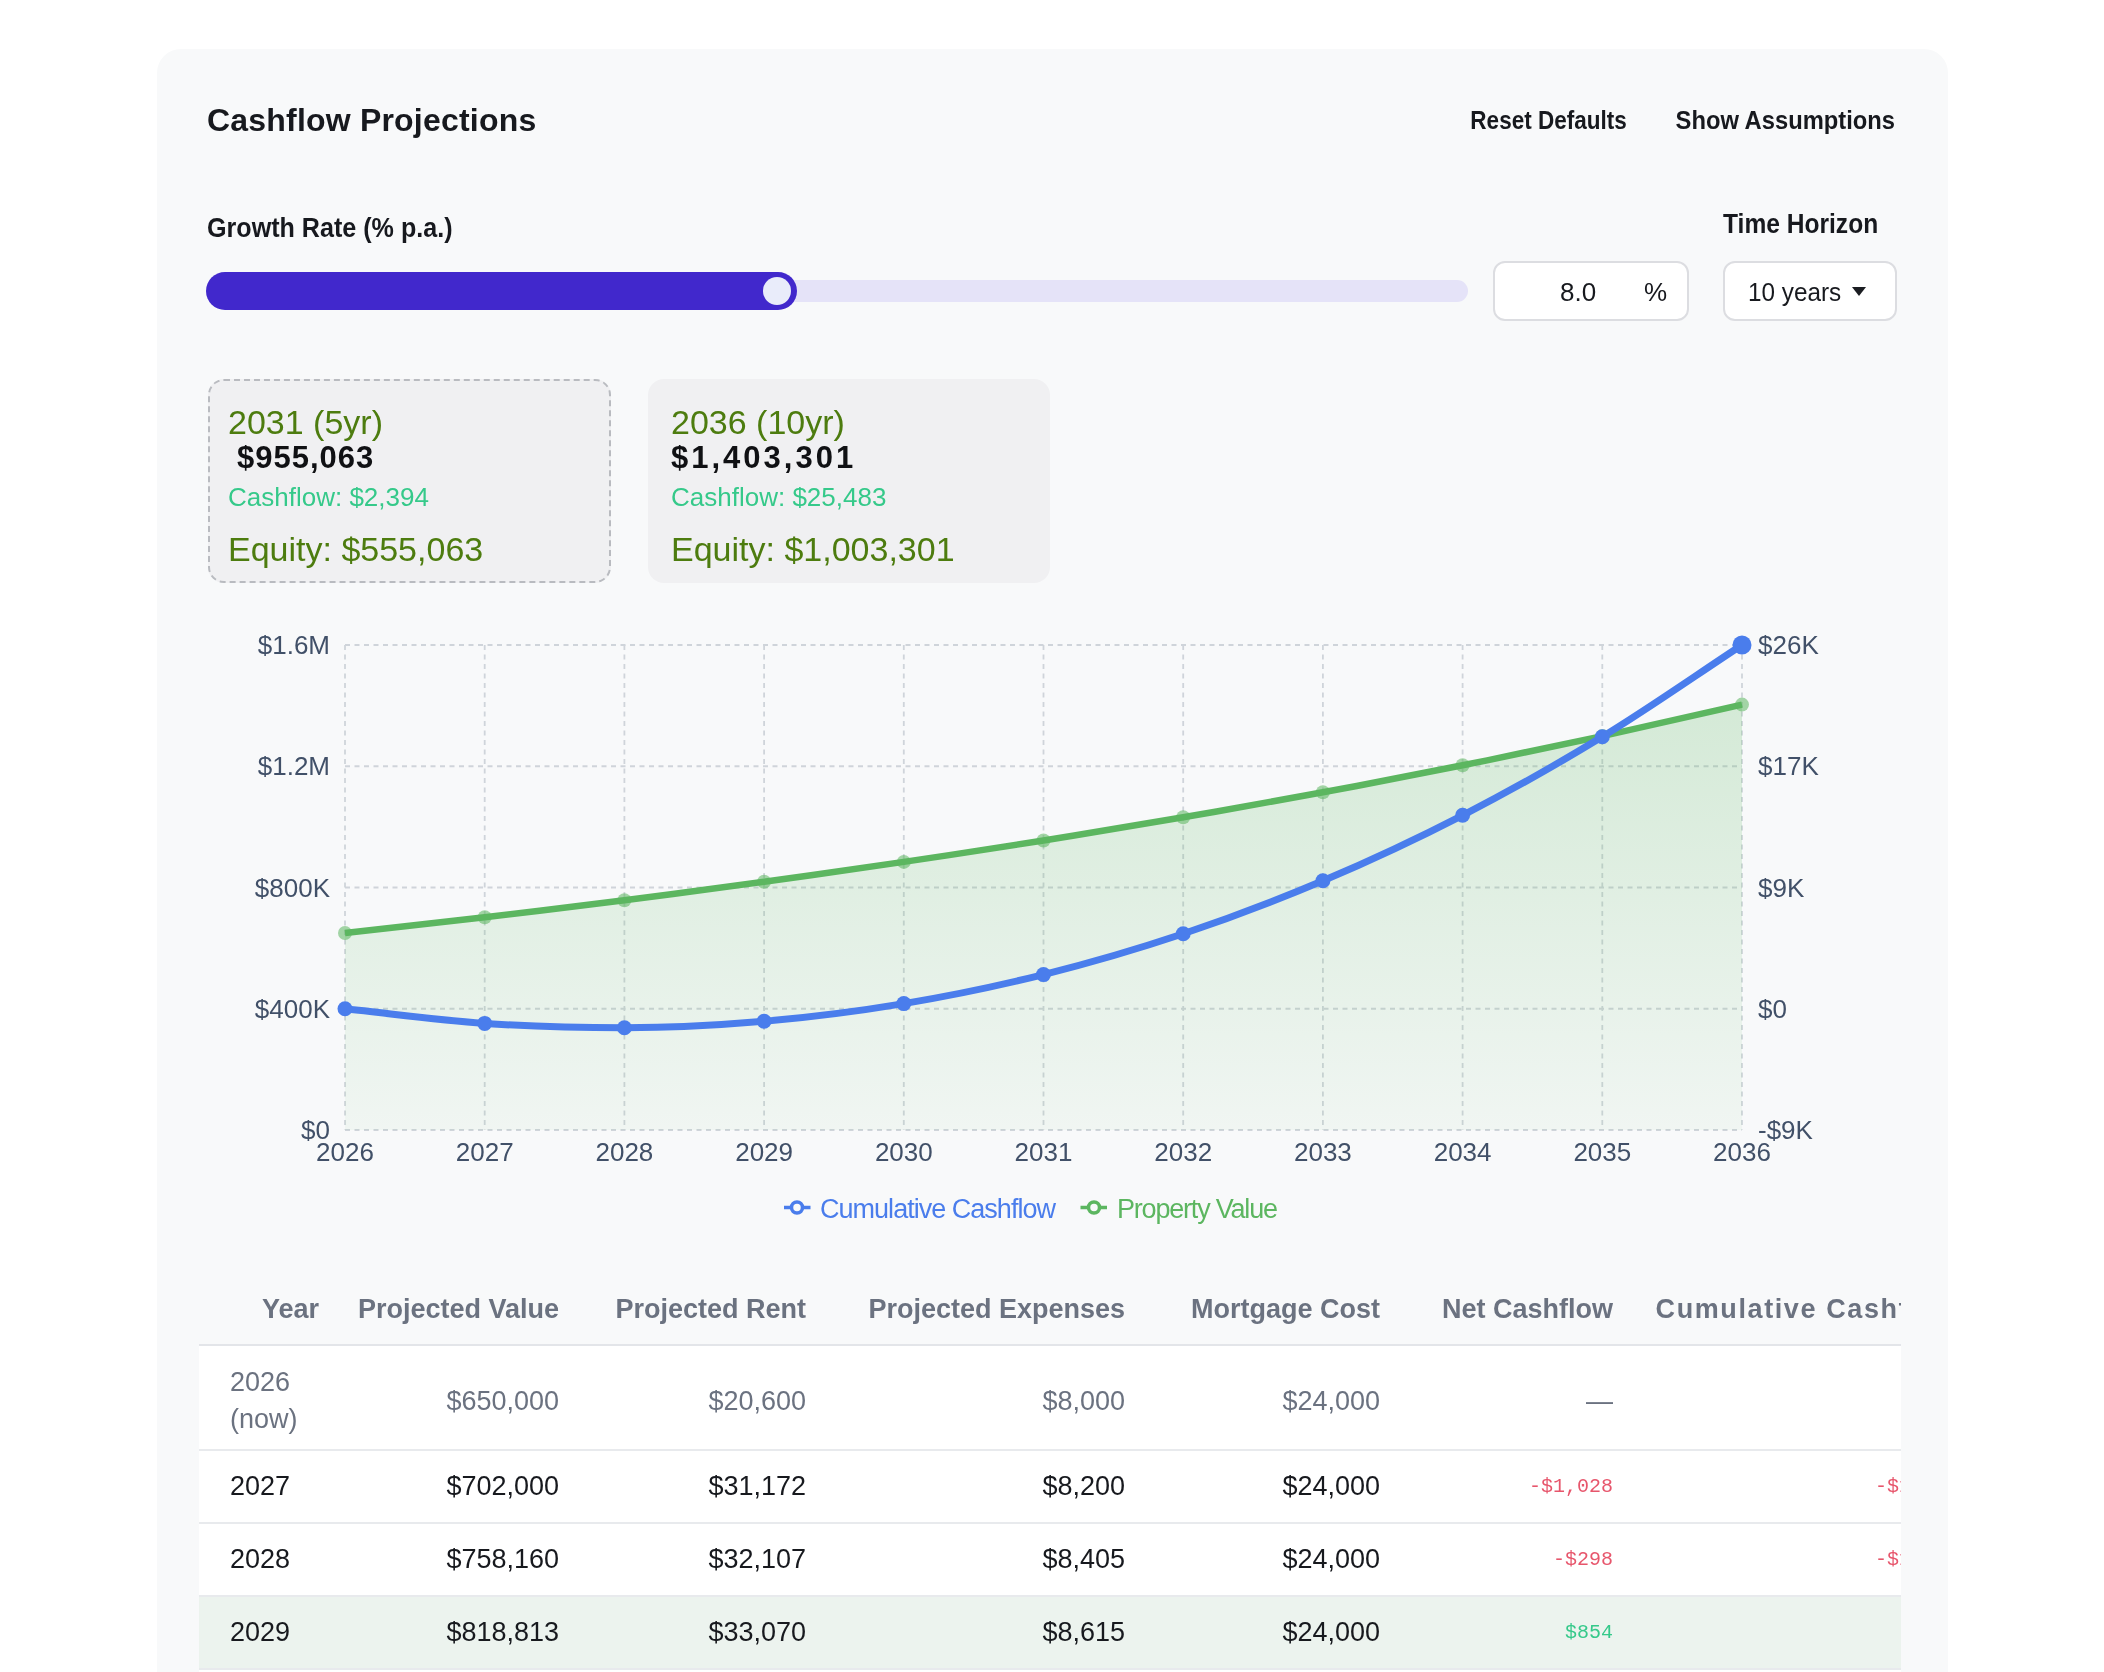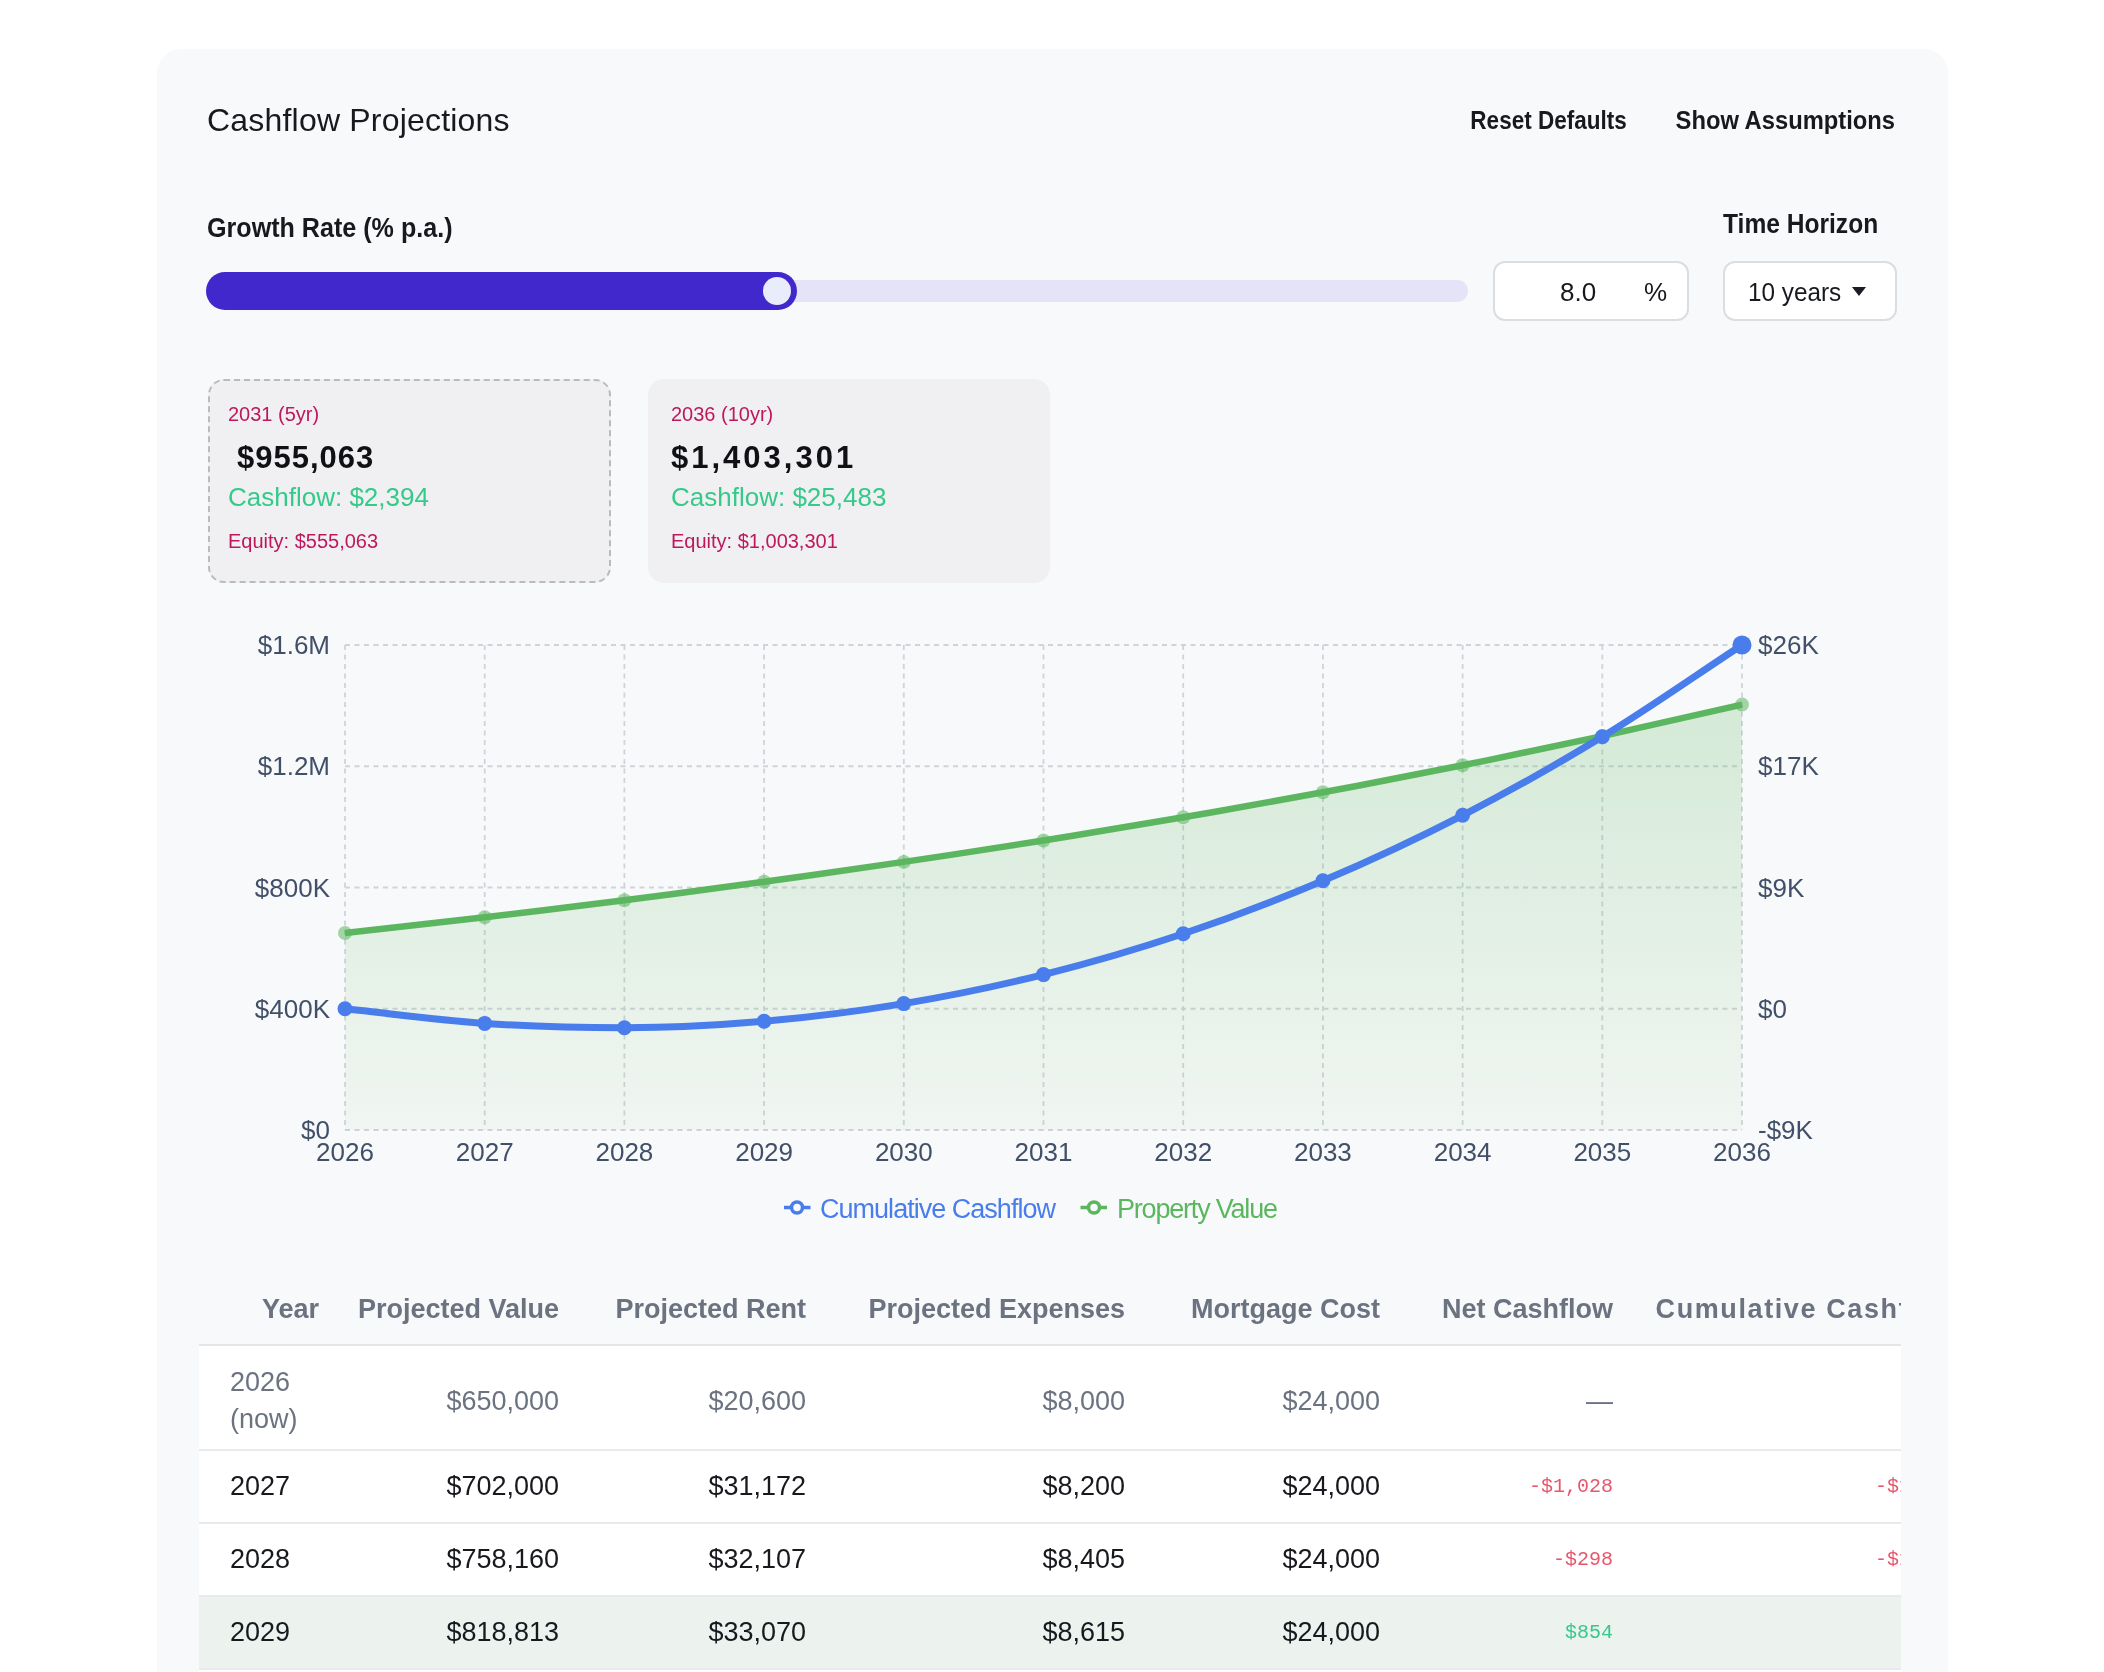--- a/index.html
+++ b/index.html
@@ -1,39 +1,39 @@
 <!DOCTYPE html>
 <html><head>
 <meta charset="utf-8">
 <style>
   * { margin:0; padding:0; box-sizing:border-box; }
   html,body { width:2104px; height:1672px; background:#ffffff; overflow:hidden;
     font-family:"Liberation Sans", sans-serif; }
   .abs { position:absolute; }
   .card { position:absolute; left:157px; top:49px; width:1791px; height:1700px;
     background:#f8f9fa; border-radius:24px; }
-  .title { left:207px; top:102px; font-size:32px; font-weight:normal; color:#17191e; letter-spacing:0.2px; }
+  .title { left:207px; top:102px; font-size:32px; font-weight:bold; color:#17191e; letter-spacing:0.2px; }
   .topbtn { font-size:25px; font-weight:bold; color:#17191e; top:106px; white-space:nowrap; }
   .lbl { font-size:27px; font-weight:bold; color:#17191e; }
   
   .track { left:206px; top:280px; width:1262px; height:22px; border-radius:11px; background:#e5e3f8; }
   .fill { left:206px; top:272px; width:591px; height:38px; border-radius:19px; background:#4128cc; }
   .thumb { left:763px; top:277px; width:28px; height:28px; border-radius:50%; background:#e9ecfa; }
   .inputbox { left:1493px; top:261px; width:196px; height:60px; background:#fff;
     border:2px solid #dcdde1; border-radius:12px; }
   .selbox { left:1723px; top:261px; width:174px; height:60px; background:#fff;
     border:2px solid #dcdde1; border-radius:12px; }
   .ibtxt { font-size:26px; color:#17191e; }
   .caret { width:0; height:0; border-left:7px solid transparent; border-right:7px solid transparent;
     border-top:9px solid #1b1d22; }
   
   .scard { position:absolute; top:379px; height:204px; background:#f0f0f2; border-radius:16px; }
   .s1 { left:208px; width:403px; border:2px dashed #b9bbc0; }
   .s2 { left:648px; width:402px;text-align:right; }
-  .sgray { font-size:20px; color:#be185d; }
+  .sgray { font-size:34px; color:#4d7c0f; }
   .sval { font-size:31px; font-weight:bold; color:#101114; letter-spacing:1px; }
   .sgreen { font-size:26px; color:#35c98a; }
   
   .tblclip { position:absolute; left:199px; top:1288px; width:1702px; height:384px; overflow:hidden; }
   table { border-collapse:collapse; table-layout:fixed; width:1760px; font-size:27px; }
   th { font-weight:bold; color:#6b7280; text-align:right; padding:0 0 21px 0; vertical-align:bottom; line-height:27px; height:57px; }
   th:first-child { text-align:right; padding-left:31px; }
   td { text-align:right; color:#17191e; }
   td:first-child { text-align:left; padding-left:31px; }
   thead tr { border-bottom:2px solid #e3e5e9; }

